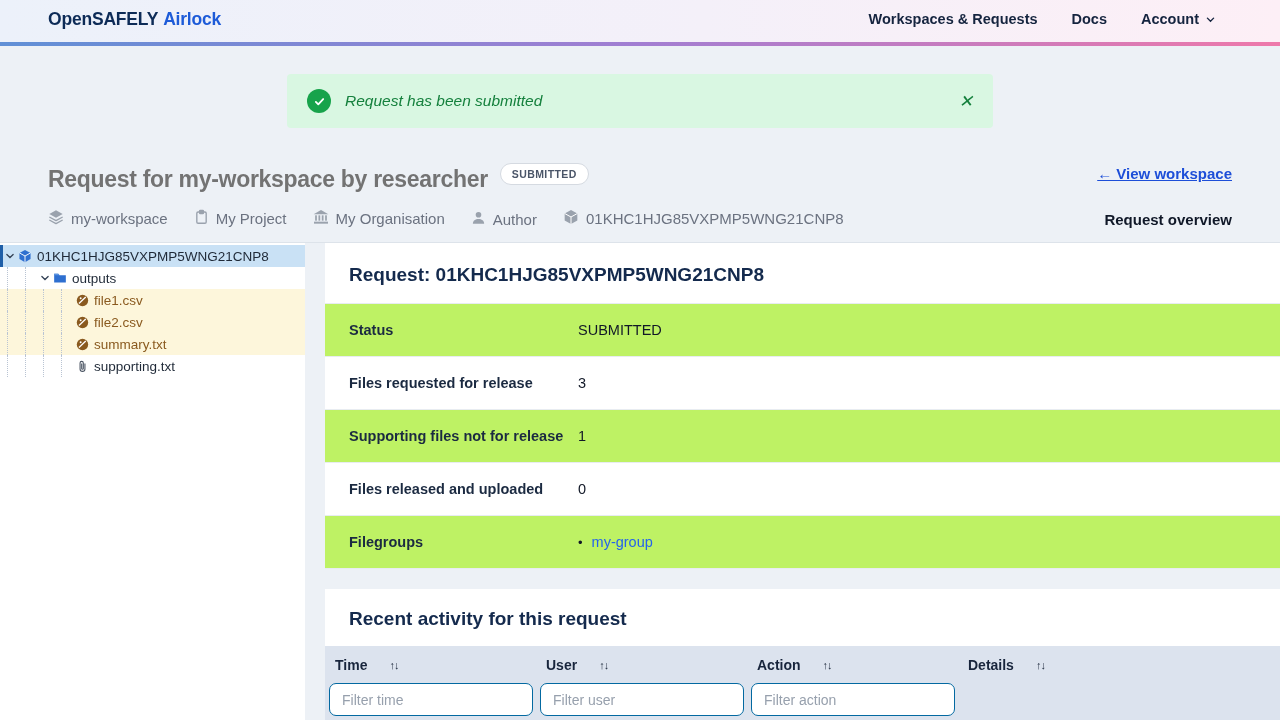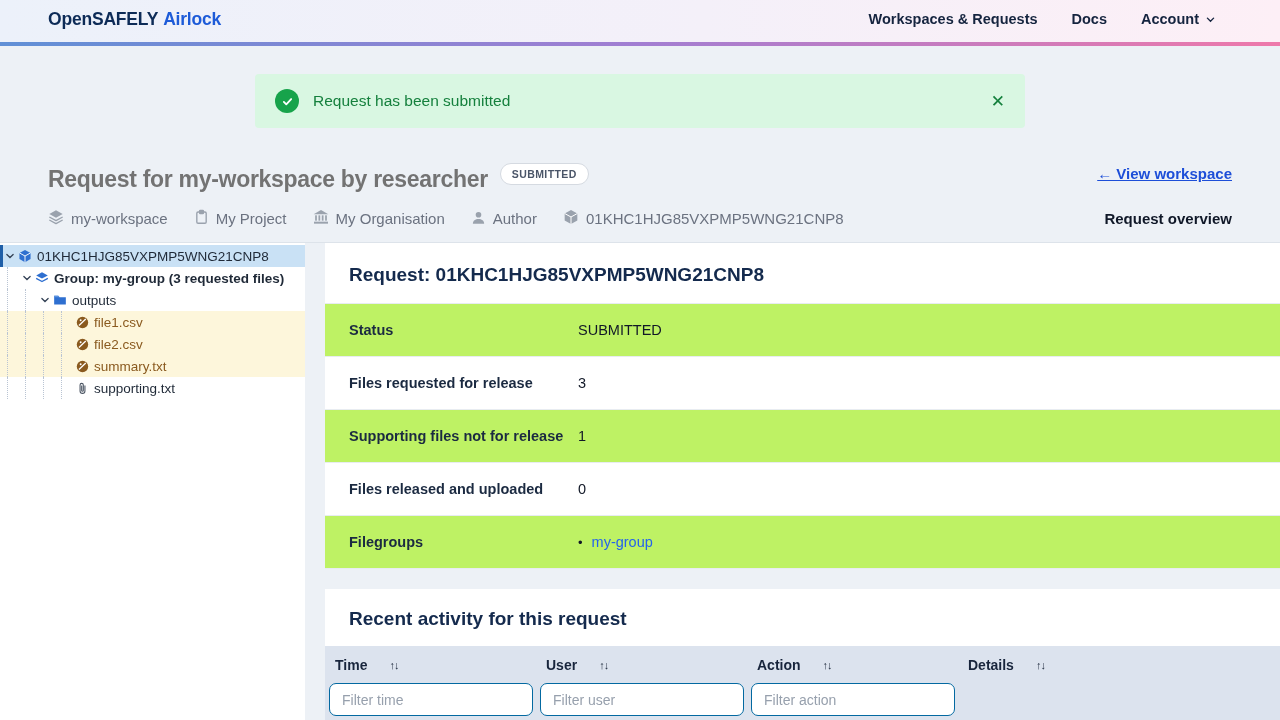--- a/index.html
+++ b/index.html
@@ -18,41 +18,41 @@
   .brand { font-size:17.5px; font-weight:800; letter-spacing:-0.2px; cursor:pointer; }
   .brand .p1 { color:#0d2b57; }
   .brand .p2 { color:#1d5bd8; margin-left:5px; }
   .nav-links { display:flex; align-items:center; gap:34px; }
   .nav-link { font-size:14.5px; font-weight:700; color:#15243f; cursor:pointer; }
   .account { display:flex; align-items:center; gap:6px; }
   .chev { display:inline-flex; }
 
   
   .banner {
-    width:770px; height:54px; margin:28px auto 0;
+    width:706px; height:54px; margin:28px auto 0;
     background:#d9f7e2; border-radius:4px;
-    display:flex; align-items:center; padding:0 20px;
+    display:flex; align-items:center; padding:0 20px;font-style:italic;
   }
   .check-circle {
     width:24px; height:24px; border-radius:50%; background:#17a34b;
     display:flex; align-items:center; justify-content:center; margin-right:14px; flex:none;
   }
   .banner-text { font-size:15.5px; color:#15803d; }
   .banner-close { margin-left:auto; font-size:17px; color:#15803d; cursor:pointer; line-height:1; }
 
   
   .page-header { padding:0 48px; border-bottom:1px solid #dde3ea; }
   .header-row1 { display:flex; align-items:center; margin-top:26px; }
   .page-title { font-size:23px; font-weight:800; color:#737373; letter-spacing:-0.3px;margin-top:12px; }
   .status-badge {
     margin-left:12px; background:#fff; border:1px solid #d5dae1; border-radius:999px;
     padding:4px 11px; font-size:10.5px; font-weight:700; color:#4a5568; letter-spacing:.4px;
   }
   .view-link { margin-left:auto; color:#1d4ed8; font-weight:700; font-size:15px; text-decoration:underline; cursor:pointer; }
-  .header-row2 { display:flex; align-items:center; gap:26px; margin-top:16px; padding-bottom:14px; }
+  .header-row2 { display:flex; align-items:flex-end; gap:26px; margin-top:16px; padding-bottom:14px; }
   .meta-item { display:flex; align-items:center; gap:7px; color:#6b7280; font-size:15px; }
   .overview-label { margin-left:auto; font-weight:700; font-size:15px; color:#101828; }
 
   
   .content { display:flex; gap:20px; height:490px; }
 
   
   .sidebar { width:305px; background:#fff; padding-top:2px; flex:none; overflow:hidden; }
   .tree-row { display:flex; align-items:center; height:22px; font-size:13.5px; color:#1f2937; padding-left:2px; cursor:pointer; white-space:nowrap; }
   .tree-row.selected { background:#c9e1f5; border-left:3px solid #1f5fa8; padding-left:0; }
@@ -180,35 +180,20 @@
         </span>
       <span class="ticon">
           <svg width="14" height="14" viewBox="0 0 24 24">
             <path fill="#2e6fd0" d="M12 1.5l9.5 5.25v10.5L12 22.5l-9.5-5.25V6.75z"></path>
             <path d="M2.5 6.75L12 12l9.5-5.25M12 12v10.5" stroke="#fff" stroke-width="1.6" fill="none"></path>
           </svg>
         </span>
       <span class="tlabel">01KHC1HJG85VXPMP5WNG21CNP8</span>
     </div>
 
-    <div class="tree-row bold">
-      <span class="guide"></span>
-      <span class="tw">
-          <svg width="10" height="10" viewBox="0 0 16 16">
-            <path d="M3 5.5l5 5 5-5" stroke="#334155" stroke-width="2" fill="none" stroke-linecap="round"></path>
-          </svg>
-        </span>
-      <span class="ticon">
-          <svg width="14" height="14" viewBox="0 0 24 24">
-            <path fill="#2e6fd0" d="M12 2L2 7.5l10 5.5 10-5.5z"></path>
-            <path d="M2 12.5l10 5.5 10-5.5" stroke="#2e6fd0" stroke-width="2.4" fill="none" stroke-linejoin="round"></path>
-          </svg>
-        </span>
-      <span class="tlabel">Group: my-group (3 requested files)</span>
-    </div>
 
     <div class="tree-row">
       <span class="guide"></span>
       <span class="guide"></span>
       <span class="tw">
           <svg width="10" height="10" viewBox="0 0 16 16">
             <path d="M3 5.5l5 5 5-5" stroke="#334155" stroke-width="2" fill="none" stroke-linecap="round"></path>
           </svg>
         </span>
       <span class="ticon">

